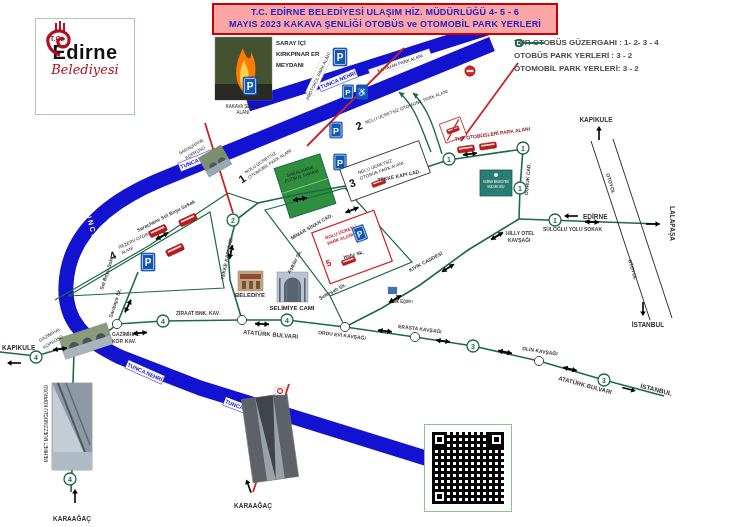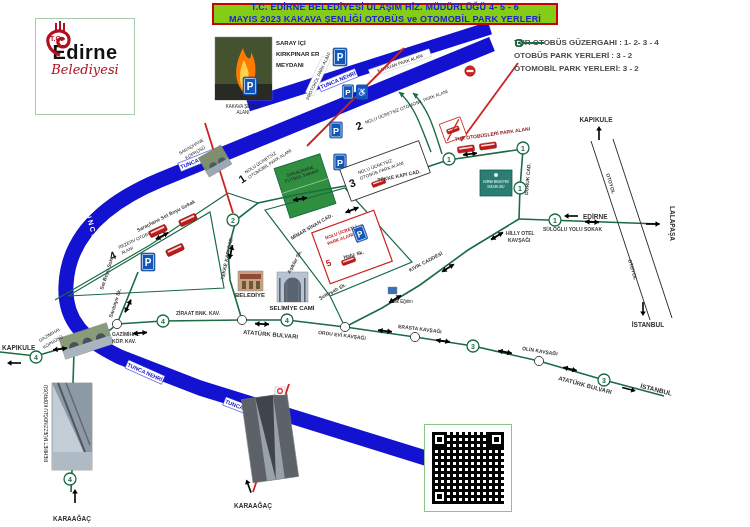--- a/index.html
+++ b/index.html
@@ -1,22 +1,22 @@
 <!DOCTYPE html>
 <html><head>
 <meta charset="utf-8">
 <style>
   * { margin:0; padding:0; box-sizing:border-box; }
   html,body { width:750px; height:527px; background:#fff; font-family:"Liberation Sans", sans-serif; overflow:hidden; }
   #stage { position:relative; width:750px; height:527px; background:#fff; }
 
   
-  .title-box { position:absolute; left:212px; top:3px; width:346px; height:22px;
+  .title-box { position:absolute; left:212px; top:3px; width:346px; height:32px;
     border:2px solid #cc0000; display:flex; flex-direction:column; align-items:center; justify-content:center;
-    background:#84cc16; z-index:5; }
+    background:#fca5a5; z-index:5; }
   .title-box div { font-size:9px; font-weight:bold; color:#2222cc; letter-spacing:.2px; line-height:1.3; white-space:nowrap; }
 
   
   .logo-box { position:absolute; left:35px; top:18px; width:100px; height:97px; background:#fff;
     border:1px solid #a8cbb0; z-index:5; text-align:center; padding-top:20px; }
   .logo-tc { font-size:7px; font-weight:bold; color:#b01020; text-align:left; margin-left:14px; margin-top:-4px;}
   .logo-city { font-size:20px; font-weight:bold; color:#111; line-height:1; letter-spacing:.5px;}
   .logo-muni { font-size:13px; font-style:italic; color:#b01020; font-family:"DejaVu Serif", serif; line-height:1.2;}
 
   

